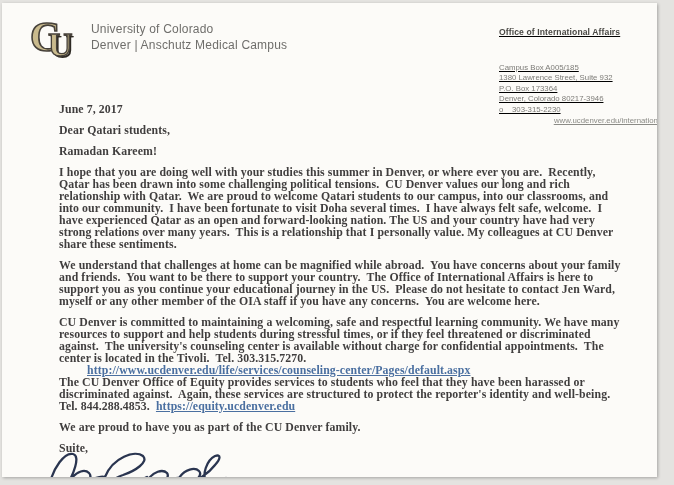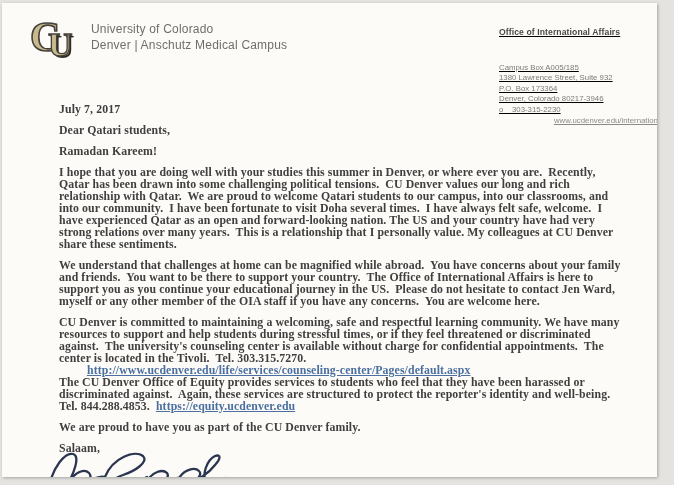--- a/index.html
+++ b/index.html
@@ -79,33 +79,33 @@
       <span>Campus Box A005/185</span>
       <span>1380 Lawrence Street, Suite 932</span>
       <span>P.O. Box 173364</span>
       <span>Denver, Colorado 80217-3946</span>
       <span>o    303-315-2230</span>
     </div>
     <a class="site">www.ucdenver.edu/international</a>
   </div>
 
   <div class="body-col">
-    <p class="dateline">July 7, 2017</p>
+    <p class="dateline">June 7, 2017</p>
     <p class="sal">Dear Qatari students,</p>
     <p class="greet">Ramadan Kareem!</p>
 
     <p>I hope that you are doing well with your studies this summer in Denver, or where ever you are.  Recently, Qatar has been drawn into some challenging political tensions.  CU Denver values our long and rich relationship with Qatar.  We are proud to welcome Qatari students to our campus, into our classrooms, and into our community.  I have been fortunate to visit Doha several times.  I have always felt safe, welcome.  I have experienced Qatar as an open and forward-looking nation. The US and your country have had very strong relations over many years.  This is a relationship that I personally value. My colleagues at CU Denver share these sentiments.</p>
 
     <p>We understand that challenges at home can be magnified while abroad.  You have concerns about your family and friends.  You want to be there to support your country.  The Office of International Affairs is here to support you as you continue your educational journey in the US.  Please do not hesitate to contact Jen Ward, myself or any other member of the OIA staff if you have any concerns.  You are welcome here.</p>
 
     <p><span>CU Denver is committed to maintaining a welcoming, safe and respectful learning community. We have many resources to support and help students during stressful times, or if they feel threatened or discriminated against.  The university's counseling center is available without charge for confidential appointments.  The center is located in the Tivoli.  Tel. 303.315.7270.</span><a class="doc-link block-link">http://www.ucdenver.edu/life/services/counseling-center/Pages/default.aspx</a><span>The CU Denver Office of Equity provides services to students who feel that they have been harassed or discriminated against.  Again, these services are structured to protect the reporter's identity and well-being.  Tel. 844.288.4853.  </span><a class="doc-link">https://equity.ucdenver.edu</a></p>
 
     <p>We are proud to have you as part of the CU Denver family.</p>
 
-    <p class="closing">Salaam,</p>
+    <p class="closing">Suite,</p>
   </div>
 
   <div class="signature">
     <svg width="230" height="42" viewBox="0 0 230 42" aria-hidden="true">
       <path d="M7,40 C11,20 23,5 31,7 C39,9 31,28 25,38 C21,44 15,42 17,34
                M29,32 C35,24 43,22 47,26 C51,30 45,38 39,38 C47,34 57,28 63,30
                M63,30 C71,10 93,3 101,9 C107,15 93,24 81,28 C71,31 67,38 75,39 C85,40 97,34 105,30
                M105,34 C111,24 121,22 125,26 C128,30 121,38 115,38 C123,36 131,30 137,31
                M137,31 C143,22 153,20 157,24 C161,28 153,36 147,36 C155,34 167,26 173,18 C179,11 179,7 173,9 C165,13 159,28 165,36 C169,41 177,38 184,31" fill="none" stroke="#2a3550" stroke-width="2.3" stroke-linecap="round" stroke-linejoin="round"></path>
       <path d="M2,41 C60,37 150,35 226,33" fill="none" stroke="#3a4050" stroke-width="1.4" stroke-linecap="round"></path>

